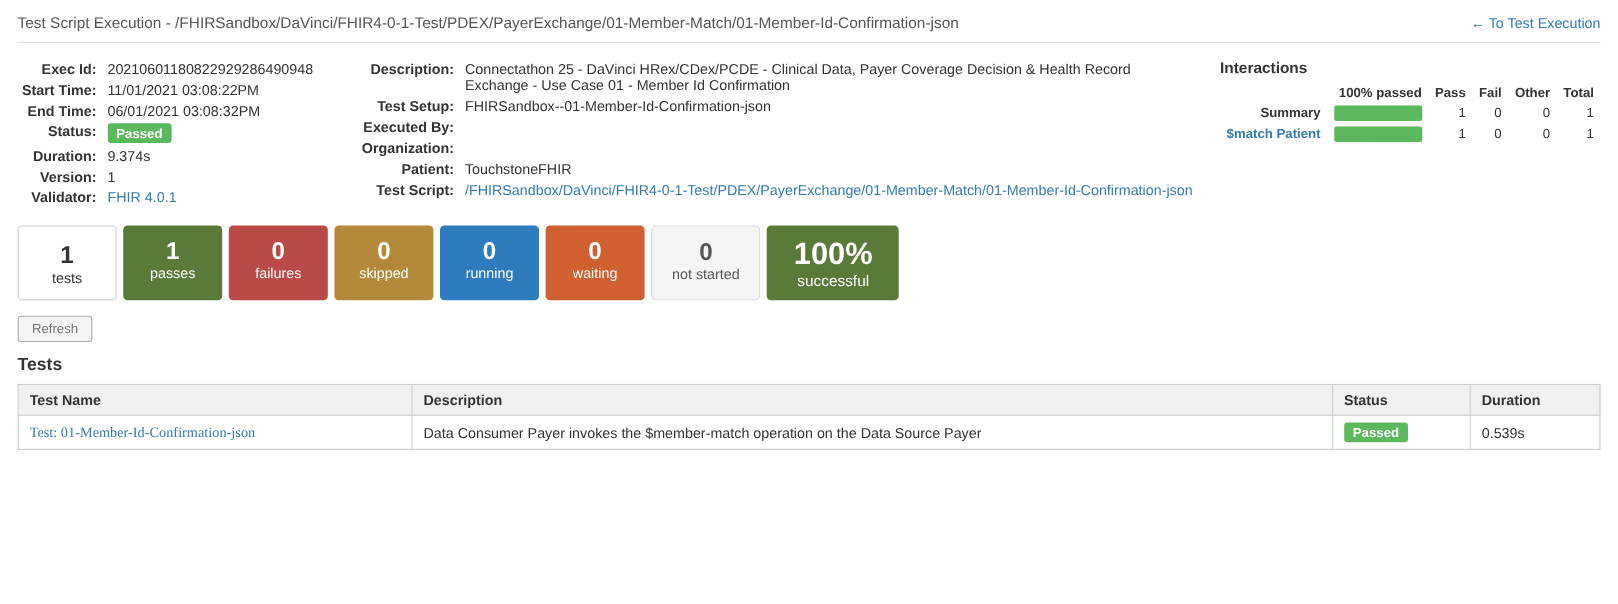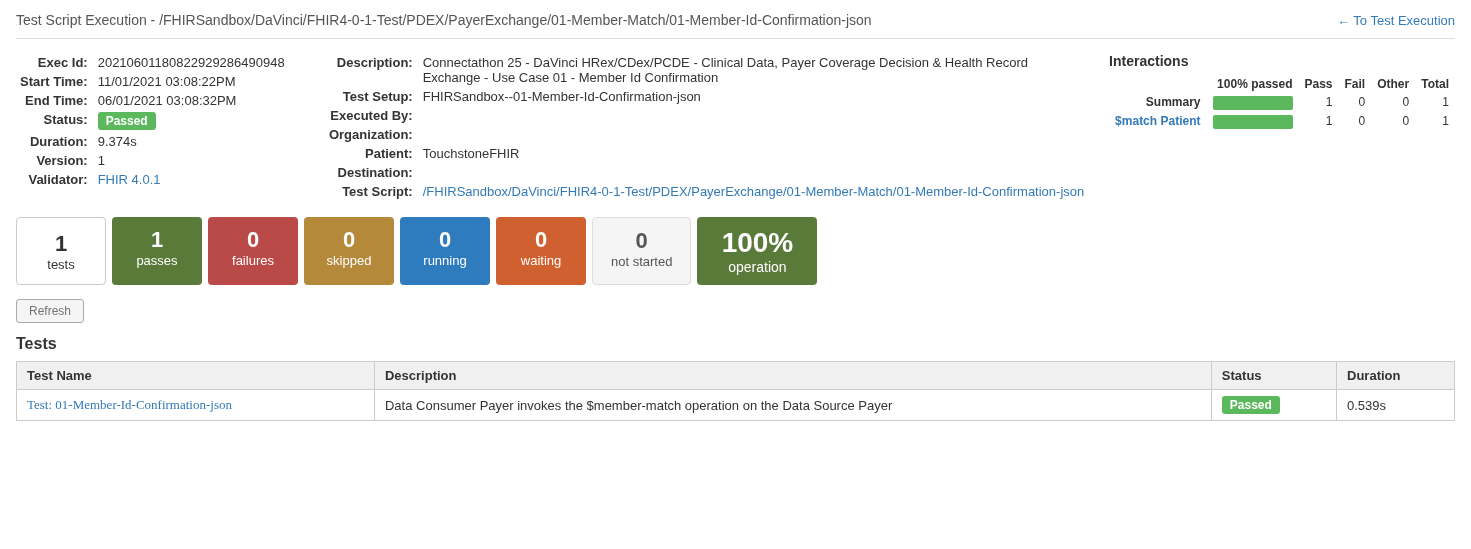--- a/index.html
+++ b/index.html
@@ -131,24 +131,20 @@
       </tr>
       <tr>
         <td>Organization:</td>
         <td></td>
       </tr>
       <tr>
         <td>Patient:</td>
         <td>TouchstoneFHIR</td>
       </tr>
       <tr>
-        <td>Destination:</td>
-        <td></td>
-      </tr>
-      <tr>
         <td>Test Script:</td>
         <td><a href="#">/FHIRSandbox/DaVinci/FHIR4-0-1-Test/PDEX/PayerExchange/01-Member-Match/01-Member-Id-Confirmation-json</a></td>
       </tr>
     </tbody>
       </table>
   </div>
 
   <div class="interactions">
     <div class="interactions-title">Interactions</div>
     <table>
@@ -210,21 +206,21 @@
   <div class="stat-box stat-waiting">
     <div class="num">0</div>
     <div class="lbl">waiting</div>
   </div>
   <div class="stat-box stat-notstarted">
     <div class="num">0</div>
     <div class="lbl">not started</div>
   </div>
   <div class="stat-success">
     <div class="pct">100%</div>
-    <div class="slbl">operation</div>
+    <div class="slbl">successful</div>
   </div>
 </div>
 
 
 <button class="refresh-btn">Refresh</button>
 
 
 <div>
   <div class="section-title">Tests</div>
   <table class="tests-table">

